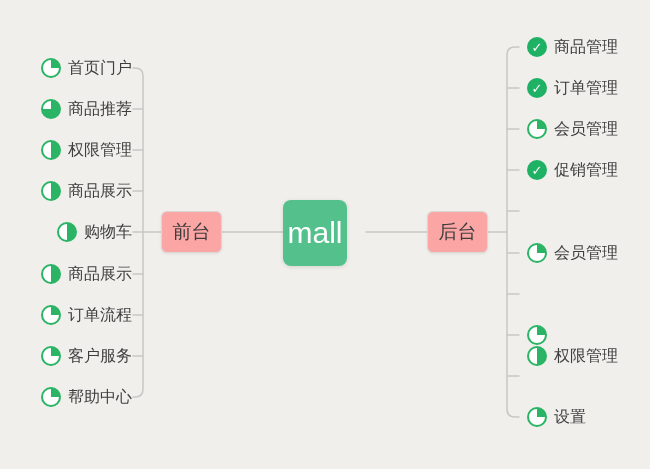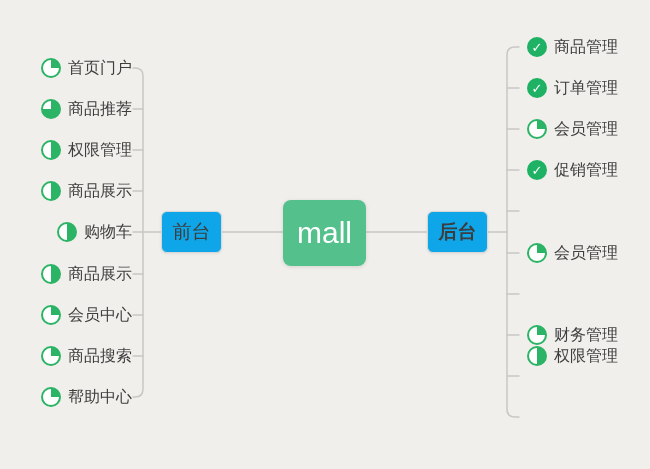--- a/index.html
+++ b/index.html
@@ -36,28 +36,28 @@
     content:"\2713";color:#fff;font-size:13px;font-weight:bold;line-height:1;
   }
 
   
   .node{
     position:absolute;display:flex;align-items:center;justify-content:center;
     box-sizing:border-box;cursor:default;
   }
   .node.branch{
     width:61px;height:42px;top:211px;
-    background:#0ea5e9;border:1px solid #d8d8d5;border-radius:6px;
+    background:#fca5a5;border:1px solid #d8d8d5;border-radius:6px;
     box-shadow:0 1px 3px rgba(0,0,0,0.07);
     font-size:19px;color:#3d3d3d;
   }
   .node.front{left:161px;}
-  .node.back{left:427px;font-weight:bold;}
+  .node.back{left:427px;}
   .node.root{
-    left:283px;top:200px;width:83px;height:66px;
+    left:283px;top:200px;width:64px;height:66px;
     background:#54c18c;border-radius:8px;
     box-shadow:0 1px 4px rgba(0,0,0,0.12);
     font-size:30px;color:#ffffff;
   }
 </style>
 </head>
 <body>
 
 <div class="stage">
 
@@ -101,25 +101,25 @@
   <div class="row l" style="top:220px">
     <span class="pie p50"></span>
     <span class="lbl">购物车</span>
   </div>
   <div class="row l" style="top:262px">
     <span class="pie p50"></span>
     <span class="lbl">商品展示</span>
   </div>
   <div class="row l" style="top:303px">
     <span class="pie p25"></span>
-    <span class="lbl">会员中心</span>
+    <span class="lbl">订单流程</span>
   </div>
   <div class="row l" style="top:344px">
     <span class="pie p25"></span>
-    <span class="lbl">商品搜索</span>
+    <span class="lbl">客户服务</span>
   </div>
   <div class="row l" style="top:385px">
     <span class="pie p25"></span>
     <span class="lbl">帮助中心</span>
   </div>
 
   <div class="row r" style="top:35px">
     <span class="pie done"></span>
     <span class="lbl">商品管理</span>
   </div>
@@ -134,20 +134,23 @@
   <div class="row r" style="top:158px">
     <span class="pie done"></span>
     <span class="lbl">促销管理</span>
   </div>
   <div class="row r" style="top:241px">
     <span class="pie p25"></span>
     <span class="lbl">会员管理</span>
   </div>
   <div class="row r" style="top:323px">
     <span class="pie p25"></span>
-    <span class="lbl">财务管理</span>
   </div>
   <div class="row r" style="top:344px">
     <span class="pie p50"></span>
     <span class="lbl">权限管理</span>
   </div>
+  <div class="row r" style="top:405px">
+    <span class="pie p25"></span>
+    <span class="lbl">设置</span>
+  </div>
 
 </div>
 
 </body></html>

